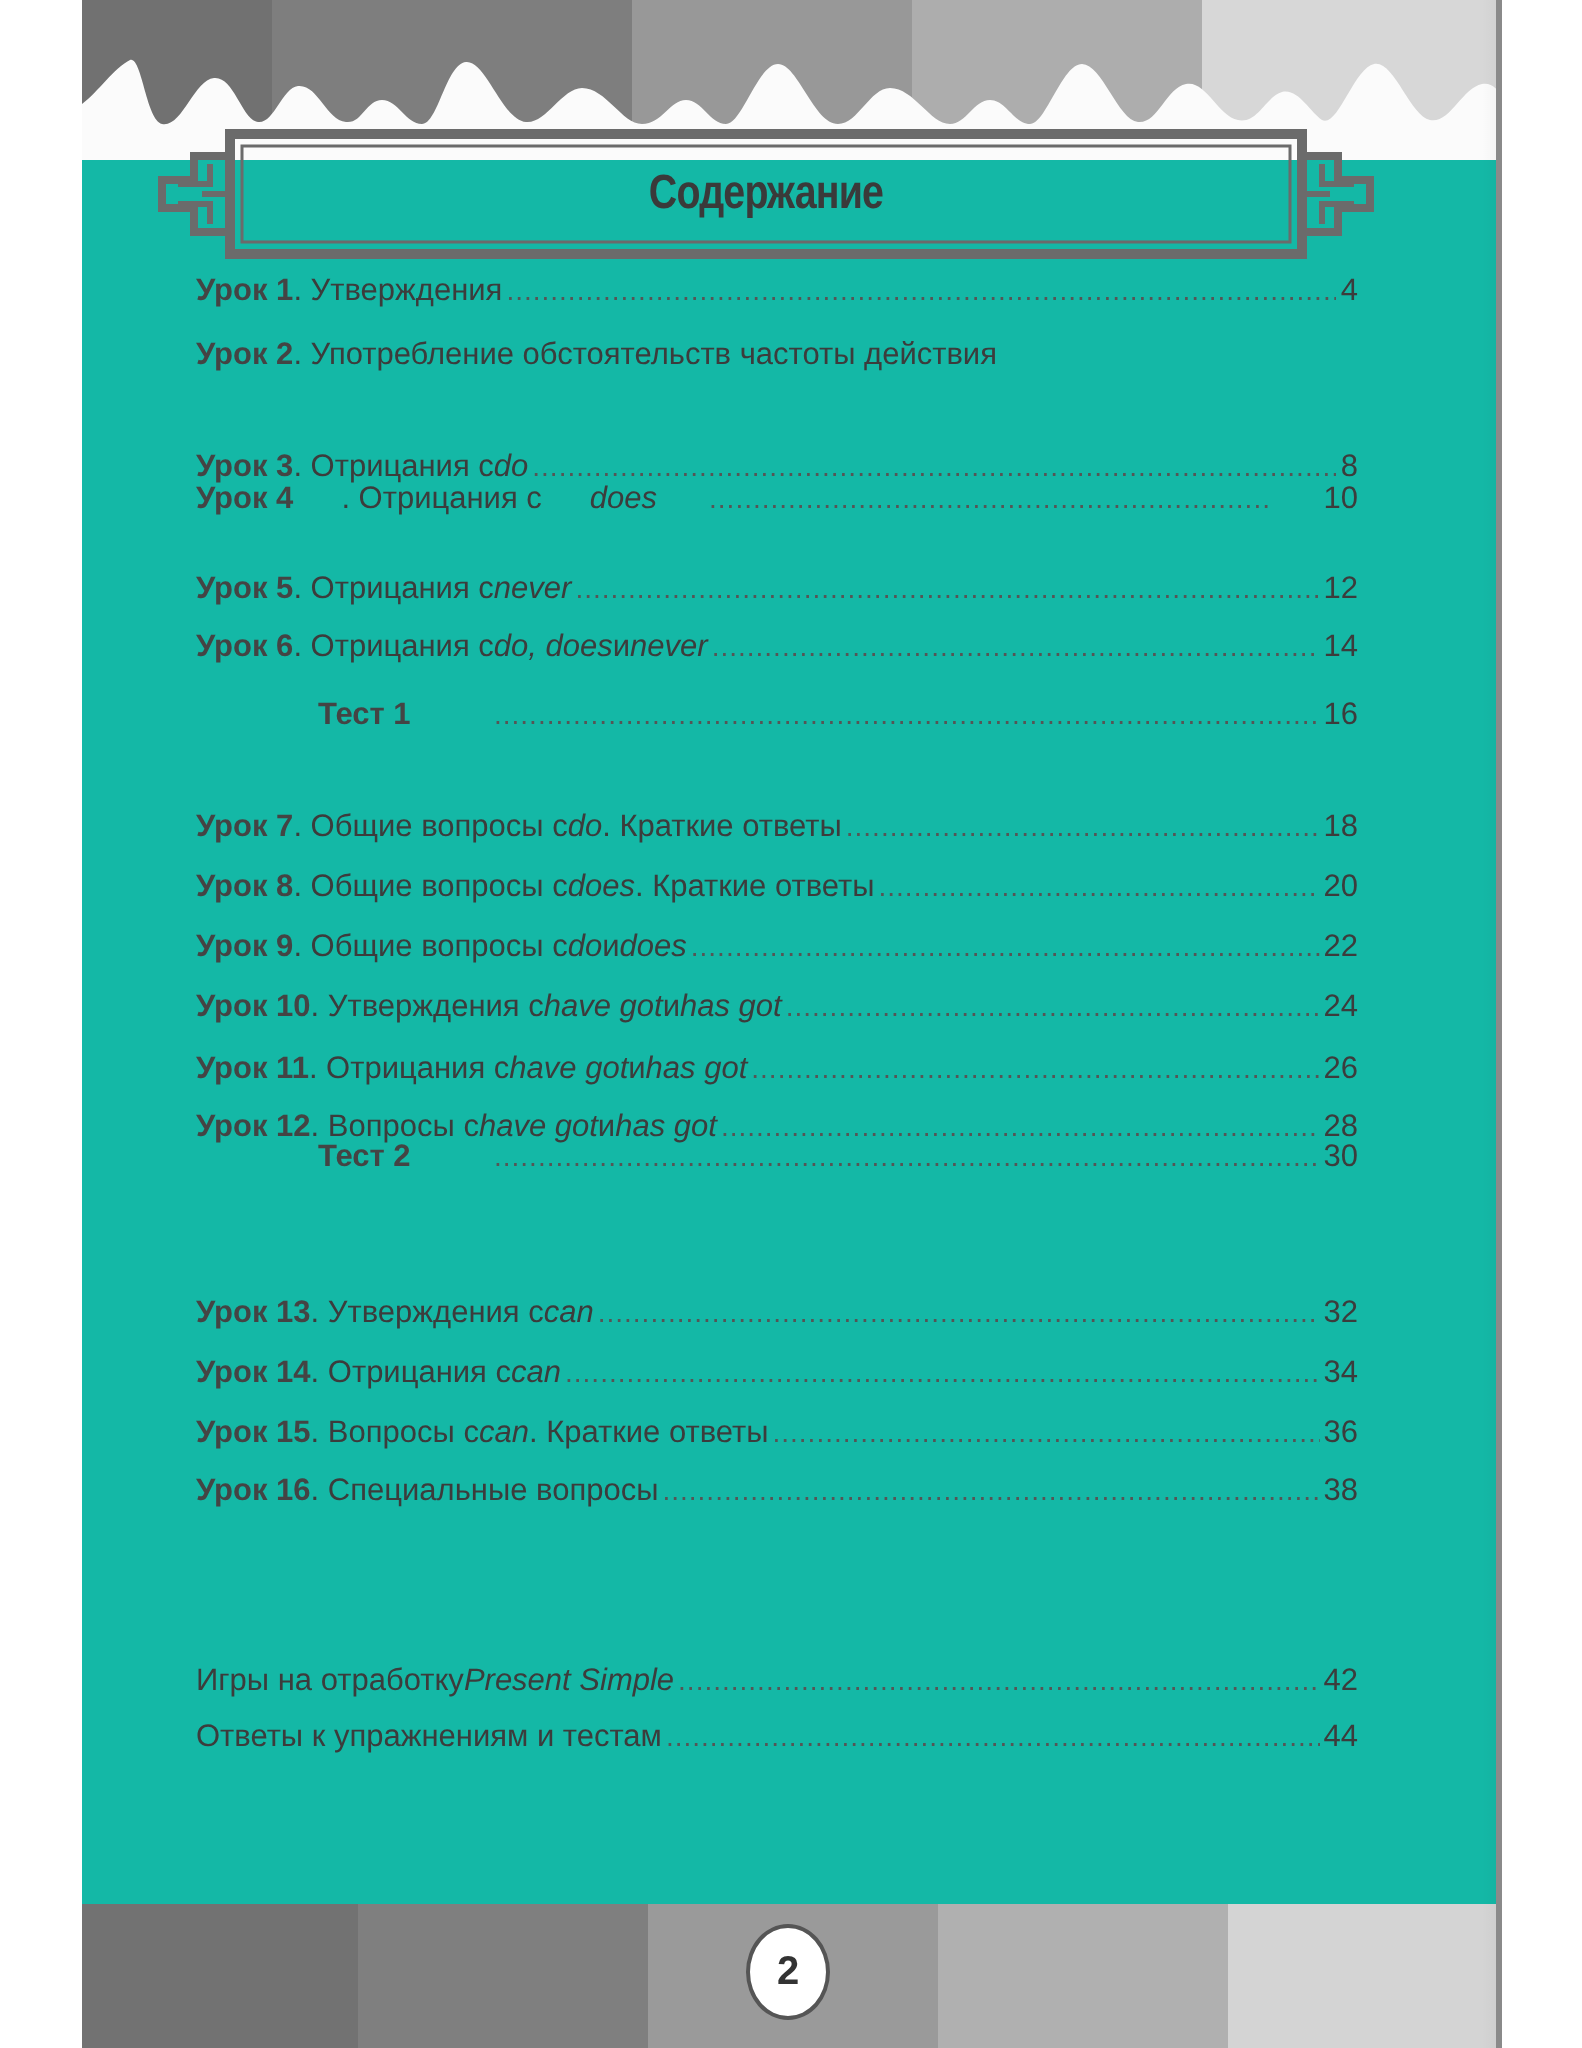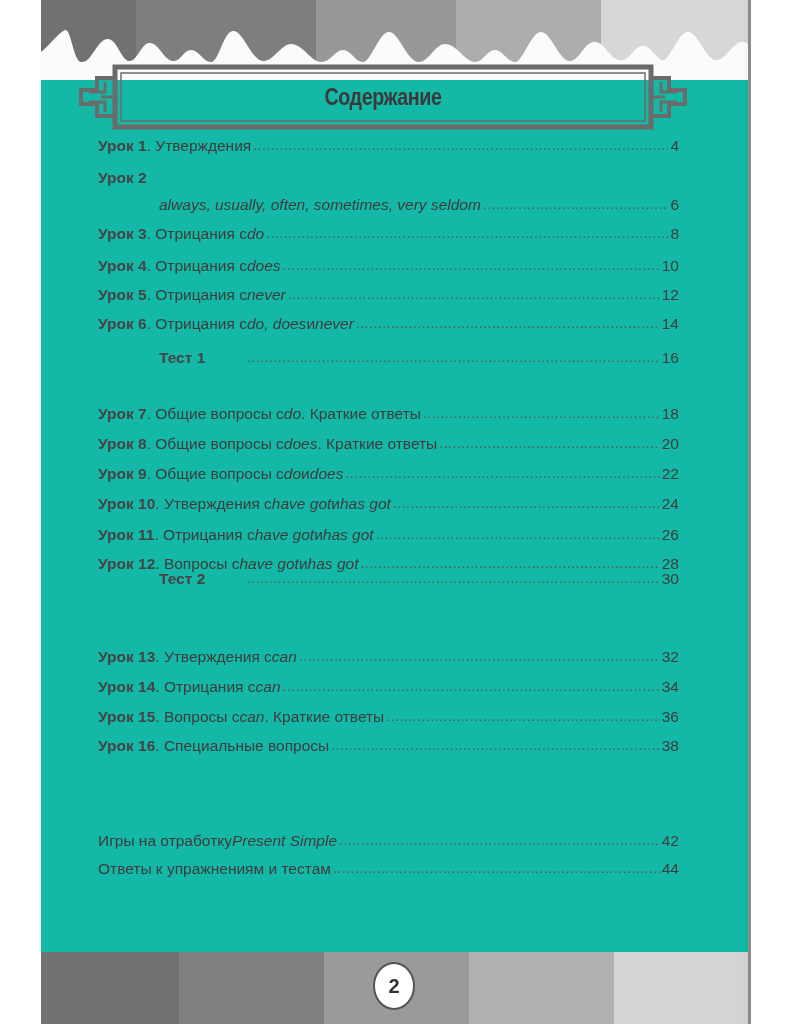--- a/index.html
+++ b/index.html
@@ -94,34 +94,30 @@
 
   <div class="toc" id="toc">
       <div class="toc-row" style="top: 137px;">
         <span class="lesson">Урок 1</span>
         <span>. Утверждения</span>
         <span class="dots"></span>
         <span class="page-num">4</span>
       </div>
       <div class="toc-row" style="top: 169px;">
         <span class="lesson">Урок 2</span>
-      </div>
-      <div class="toc-row cont" style="top: 196px;">
-        <i>always, usually, often, sometimes, very seldom</i>
-        <span class="dots"></span>
-        <span class="page-num">6</span>
+        <span>. Употребление обстоятельств частоты действия</span>
       </div>
       <div class="toc-row" style="top: 225px;">
         <span class="lesson">Урок 3</span>
         <span>. Отрицания с </span>
         <i>do</i>
         <span class="dots"></span>
         <span class="page-num">8</span>
       </div>
-      <div class="toc-row" style="top: 257px;">
+      <div class="toc-row" style="top: 241px; gap: 24px;">
         <span class="lesson">Урок 4</span>
         <span>. Отрицания с </span>
         <i>does</i>
         <span class="dots"></span>
         <span class="page-num">10</span>
       </div>
       <div class="toc-row" style="top: 286px;">
         <span class="lesson">Урок 5</span>
         <span>. Отрицания с </span>
         <i>never</i>

